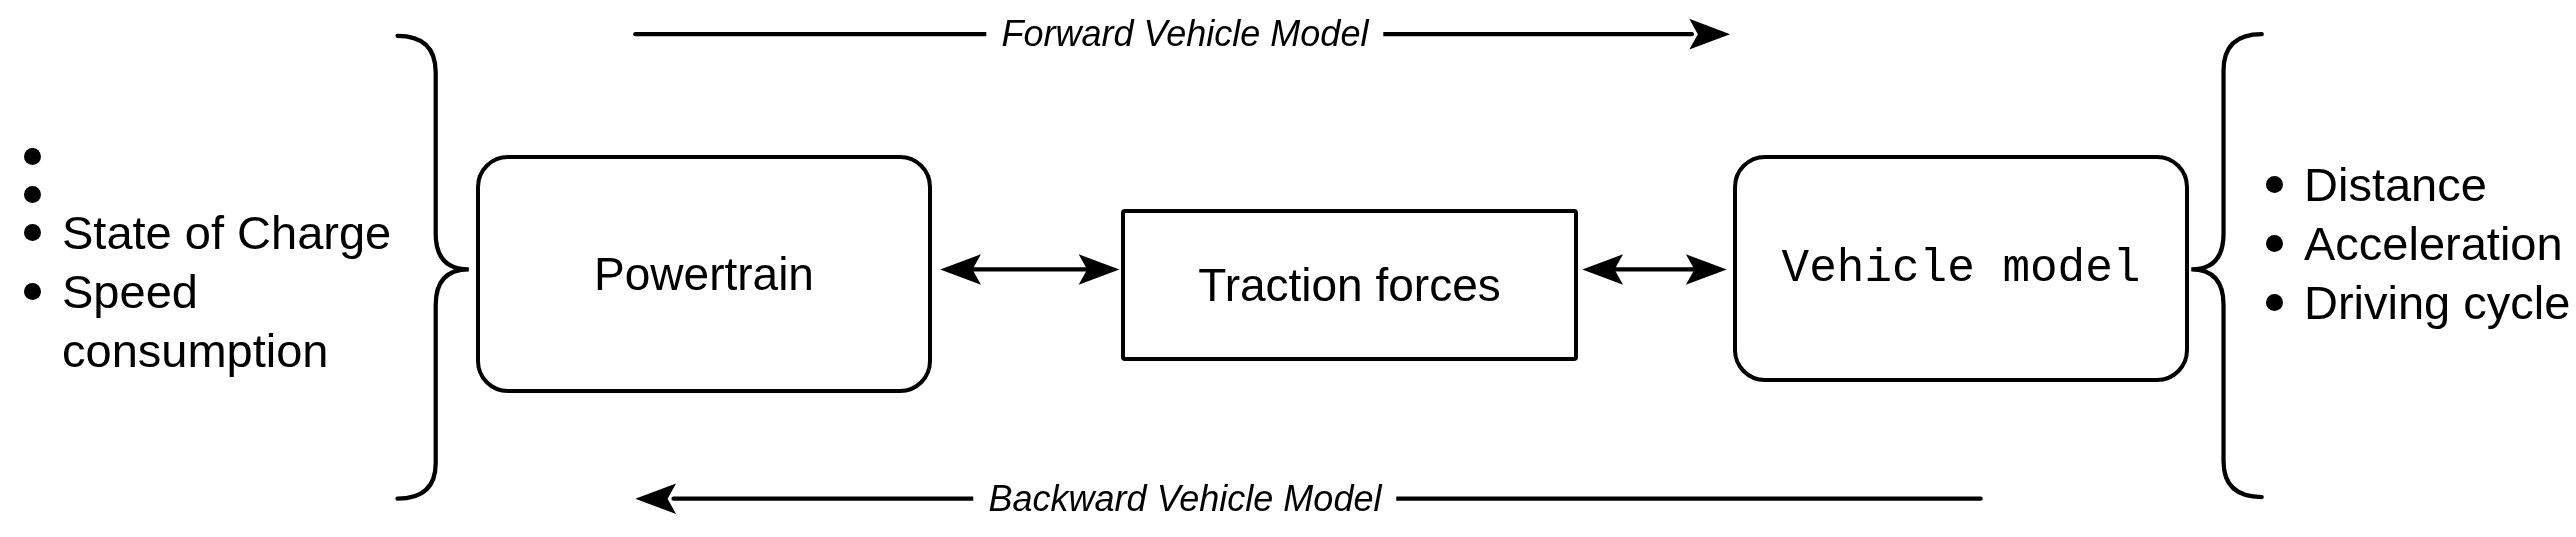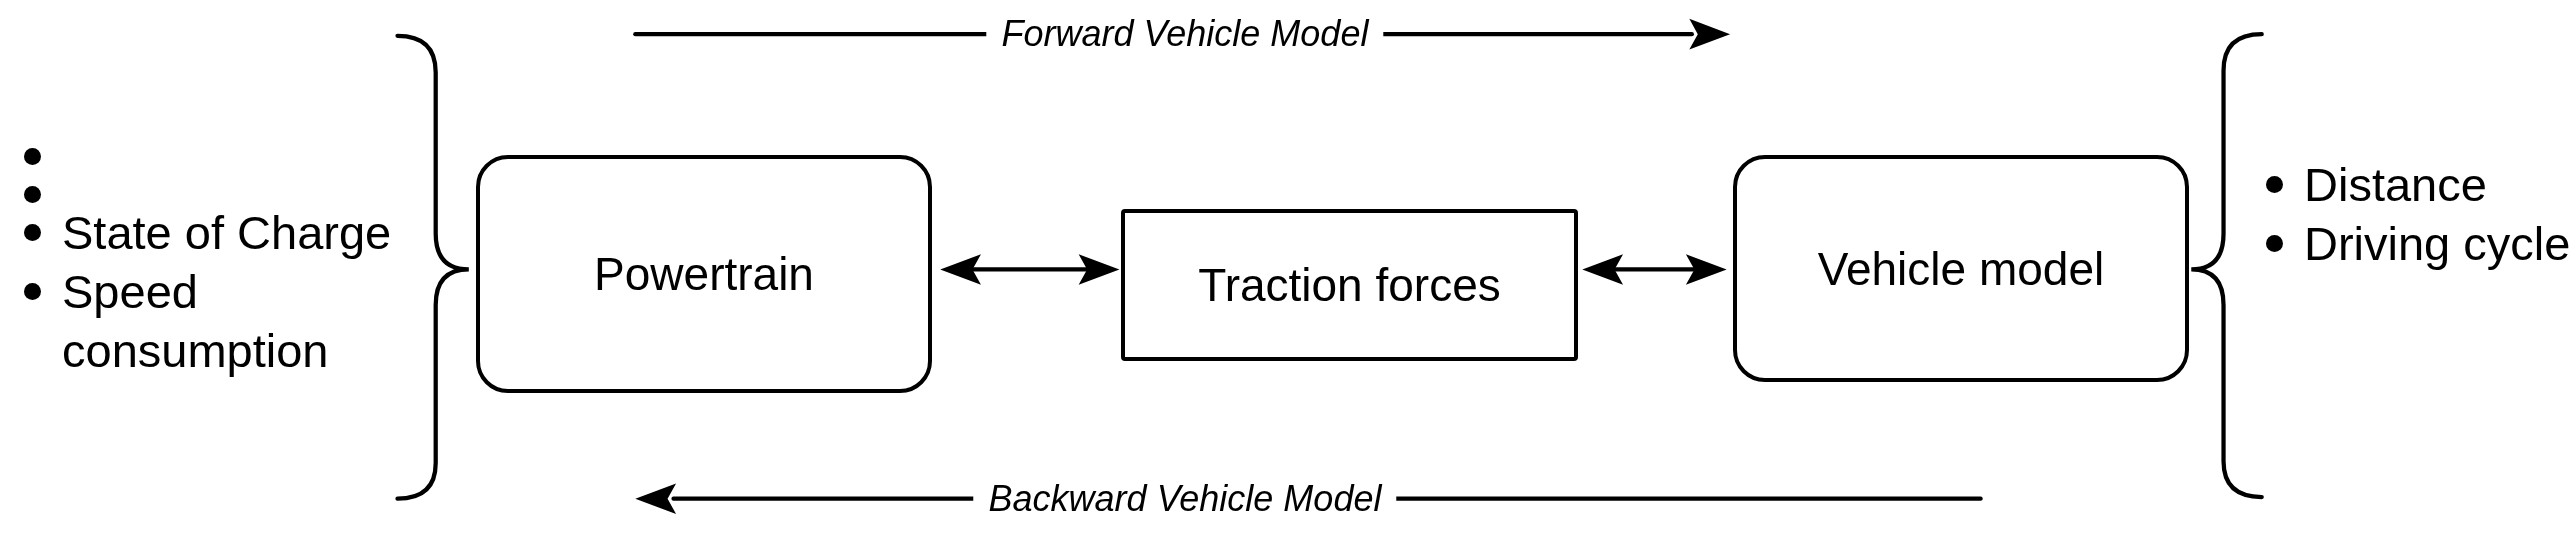--- a/index.html
+++ b/index.html
@@ -17,21 +17,21 @@
 
   .box {
     position: absolute; z-index: 2;
     background: #ffffff; border: 4.2px solid #000000;
     box-sizing: border-box;
     display: flex; align-items: center; justify-content: center;
     font-size: 46px; text-align: center;
   }
   .box-powertrain { left: 476px;  top: 155px; width: 456px; height: 238px; border-radius: 32px; }
   .box-traction   { left: 1121px; top: 194px; width: 457px; height: 152px; border-radius: 4px; margin-top: 15px; }
-  .box-vehicle    { left: 1733px; top: 155px; width: 456px; height: 227px; border-radius: 32px; }
+  .box-vehicle    { left: 1733px; top: 155px; width: 456px; height: 227px; border-radius: 32px; font-family: Liberation Mono, monospace; }
 
   .edge-label {
     position: absolute; z-index: 3;
     transform: translate(-50%, -50%);
     background: #ffffff; padding: 0 15.3px;
     font-size: 36px; white-space: nowrap; font-style: italic;
   }
   .edge-label-forward  { left: 1185px; top: 34px; }
   .edge-label-backward { left: 1185px; top: 499px; text-align: center; }
 
@@ -103,18 +103,22 @@
   <div class="edge-label edge-label-forward">Forward Vehicle Model</div>
   <div class="edge-label edge-label-backward">Backward Vehicle Model</div>
 
   <ul class="bullet-list bullet-list-outputs">
     <li>
       <span class="bullet-dot"></span>
       <span class="bullet-text">Distance</span>
     </li>
     <li>
       <span class="bullet-dot"></span>
+      <span class="bullet-text">Acceleration</span>
+    </li>
+    <li>
+      <span class="bullet-dot"></span>
       <span class="bullet-text">Driving cycle</span>
     </li>
   </ul>
 
 </div>
 
 
 </body></html>

